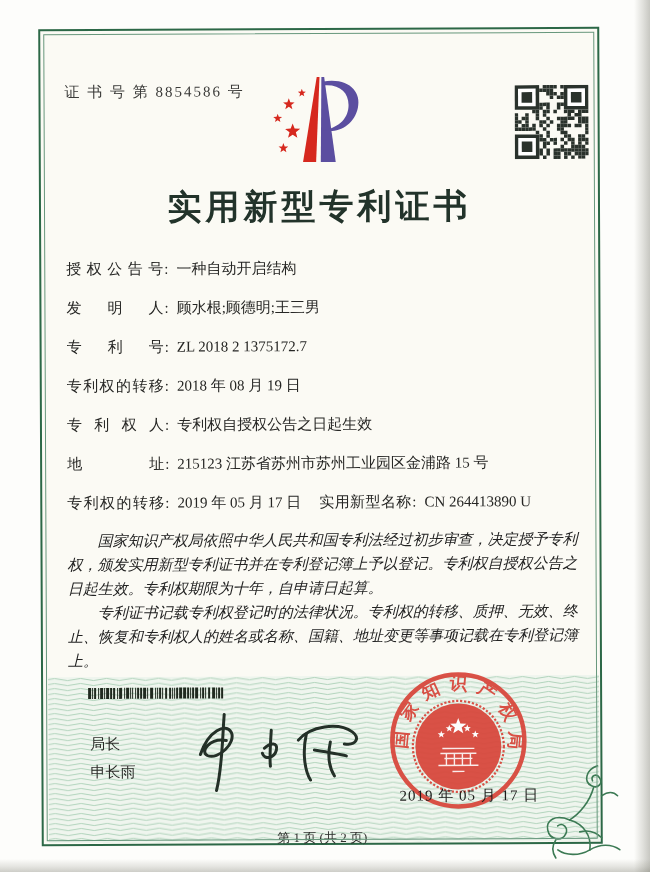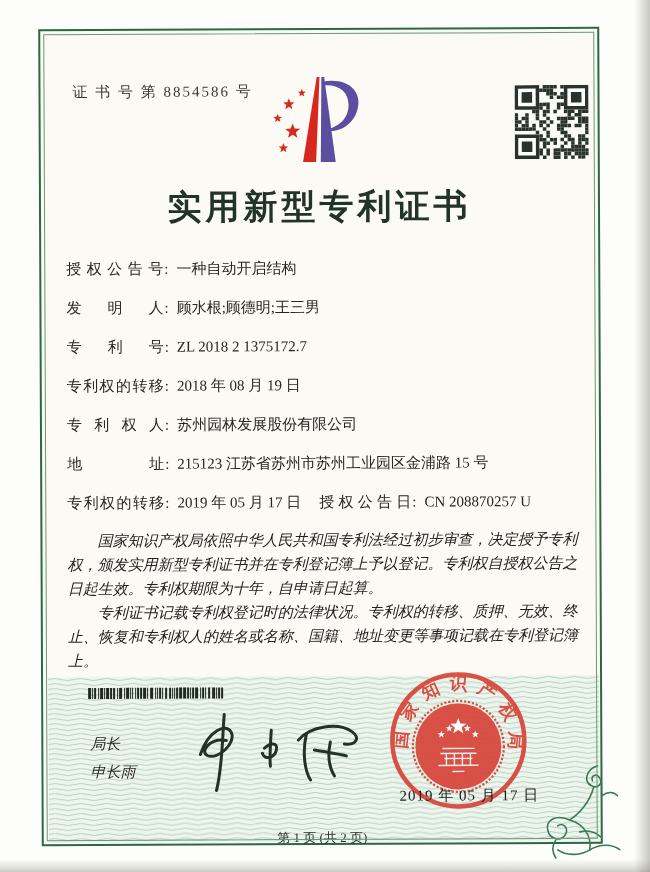--- a/index.html
+++ b/index.html
@@ -18,21 +18,21 @@
   .cert{
     position:absolute;left:40px;top:28px;width:561px;height:817px;
     background:#fbfaf4;border:2px solid #2c6847;box-sizing:border-box;
     transform:rotate(-0.25deg);
   }
   .cert::after{
     content:"";position:absolute;left:3px;top:3px;right:3px;bottom:3px;
     border:1px solid #67977c;pointer-events:none;z-index:30;
   }
 
-  .cert-number{position:absolute;left:24px;top:52px;font-size:15px;letter-spacing:2px;color:#3a3a38;margin-left:8px;}
+  .cert-number{position:absolute;left:24px;top:52px;font-size:15px;letter-spacing:2px;color:#3a3a38;}
 
   .logo{position:absolute;left:224px;top:42px;width:112px;height:96px;}
   .qr{position:absolute;left:474px;top:56px;width:74px;height:74px;}
 
   .title{
     position:absolute;left:0;top:154px;width:100%;text-align:center;
     font-size:34px;font-weight:bold;letter-spacing:4px;color:#22332a;
   }
 
   .fields{position:absolute;left:25px;top:228px;width:515px;font-size:15px;color:#262624;}
@@ -46,21 +46,21 @@
 
   .paras{position:absolute;left:25px;top:498px;width:522px;font-size:15px;line-height:24px;
     font-style:italic;color:#222;}
   .paras p{margin:0;text-indent:2em;}
 
   .band{position:absolute;left:5px;top:646px;width:551px;height:166px;z-index:1;}
 
   .barcode{position:absolute;left:45px;top:657px;width:158px;height:11px;display:flex;align-items:stretch;z-index:5;}
   .barcode span{display:block;height:100%;background:#20291f;}
 
-  .signer{position:absolute;left:47px;top:699px;font-size:15px;line-height:28px;color:#2b2b28;z-index:5;font-style:italic;}
+  .signer{position:absolute;left:47px;top:699px;font-size:15px;line-height:28px;color:#2b2b28;z-index:5;}
   .signature{position:absolute;left:143px;top:676px;width:185px;height:92px;z-index:5;}
 
   .seal{position:absolute;left:343px;top:639px;width:144px;height:144px;z-index:6;opacity:.93;}
   .seal-date{position:absolute;left:356px;top:757px;font-size:15px;letter-spacing:1px;color:#1c1c1a;z-index:7;white-space:nowrap;}
 
   .flourish{position:absolute;left:492px;top:733px;width:88px;height:98px;z-index:8;}
 
   .footer{position:absolute;left:0;top:799px;width:100%;text-align:center;font-size:13px;color:#2e2e2c;z-index:5;}
 </style>
 </head>
@@ -254,31 +254,31 @@
     <div class="frow">
       <span class="flabel">发明人</span><span class="fcolon">:</span><span class="fvalue">顾水根;顾德明;王三男</span>
     </div>
     <div class="frow">
       <span class="flabel">专利号</span><span class="fcolon">:</span><span class="fvalue">ZL 2018 2 1375172.7</span>
     </div>
     <div class="frow">
       <span class="flabel">专利权的转移</span><span class="fcolon">:</span><span class="fvalue">2018 年 08 月 19 日</span>
     </div>
     <div class="frow">
-      <span class="flabel">专利权人</span><span class="fcolon">:</span><span class="fvalue">苏州园林发展股份有限公司</span>
+      <span class="flabel">专利权人</span><span class="fcolon">:</span><span class="fvalue">专利权自授权公告之日起生效</span>
     </div>
     <div class="frow">
       <span class="flabel">地址</span><span class="fcolon">:</span><span class="fvalue">215123 江苏省苏州市苏州工业园区金浦路 15 号</span>
     </div>
     <div class="frow frow-double">
       <div class="fgroup1">
         <span class="flabel">专利权的转移</span><span class="fcolon">:</span><span class="fvalue">2019 年 05 月 17 日</span>
       </div>
       <div>
-        <span class="flabel2">授权公告日</span><span class="fcolon">:</span><span class="fvalue">CN 208870257 U</span>
+        <span class="flabel2">实用新型名称</span><span class="fcolon">:</span><span class="fvalue">CN 264413890 U</span>
       </div>
     </div>
   </div>
 
   <div class="paras">
     <p>国家知识产权局依照中华人民共和国专利法经过初步审查，决定授予专利权，颁发实用新型专利证书并在专利登记簿上予以登记。专利权自授权公告之日起生效。专利权期限为十年，自申请日起算。</p>
     <p>专利证书记载专利权登记时的法律状况。专利权的转移、质押、无效、终止、恢复和专利权人的姓名或名称、国籍、地址变更等事项记载在专利登记簿上。</p>
   </div>
 
   <svg class="band" viewBox="0 0 551 166" preserveAspectRatio="none">

